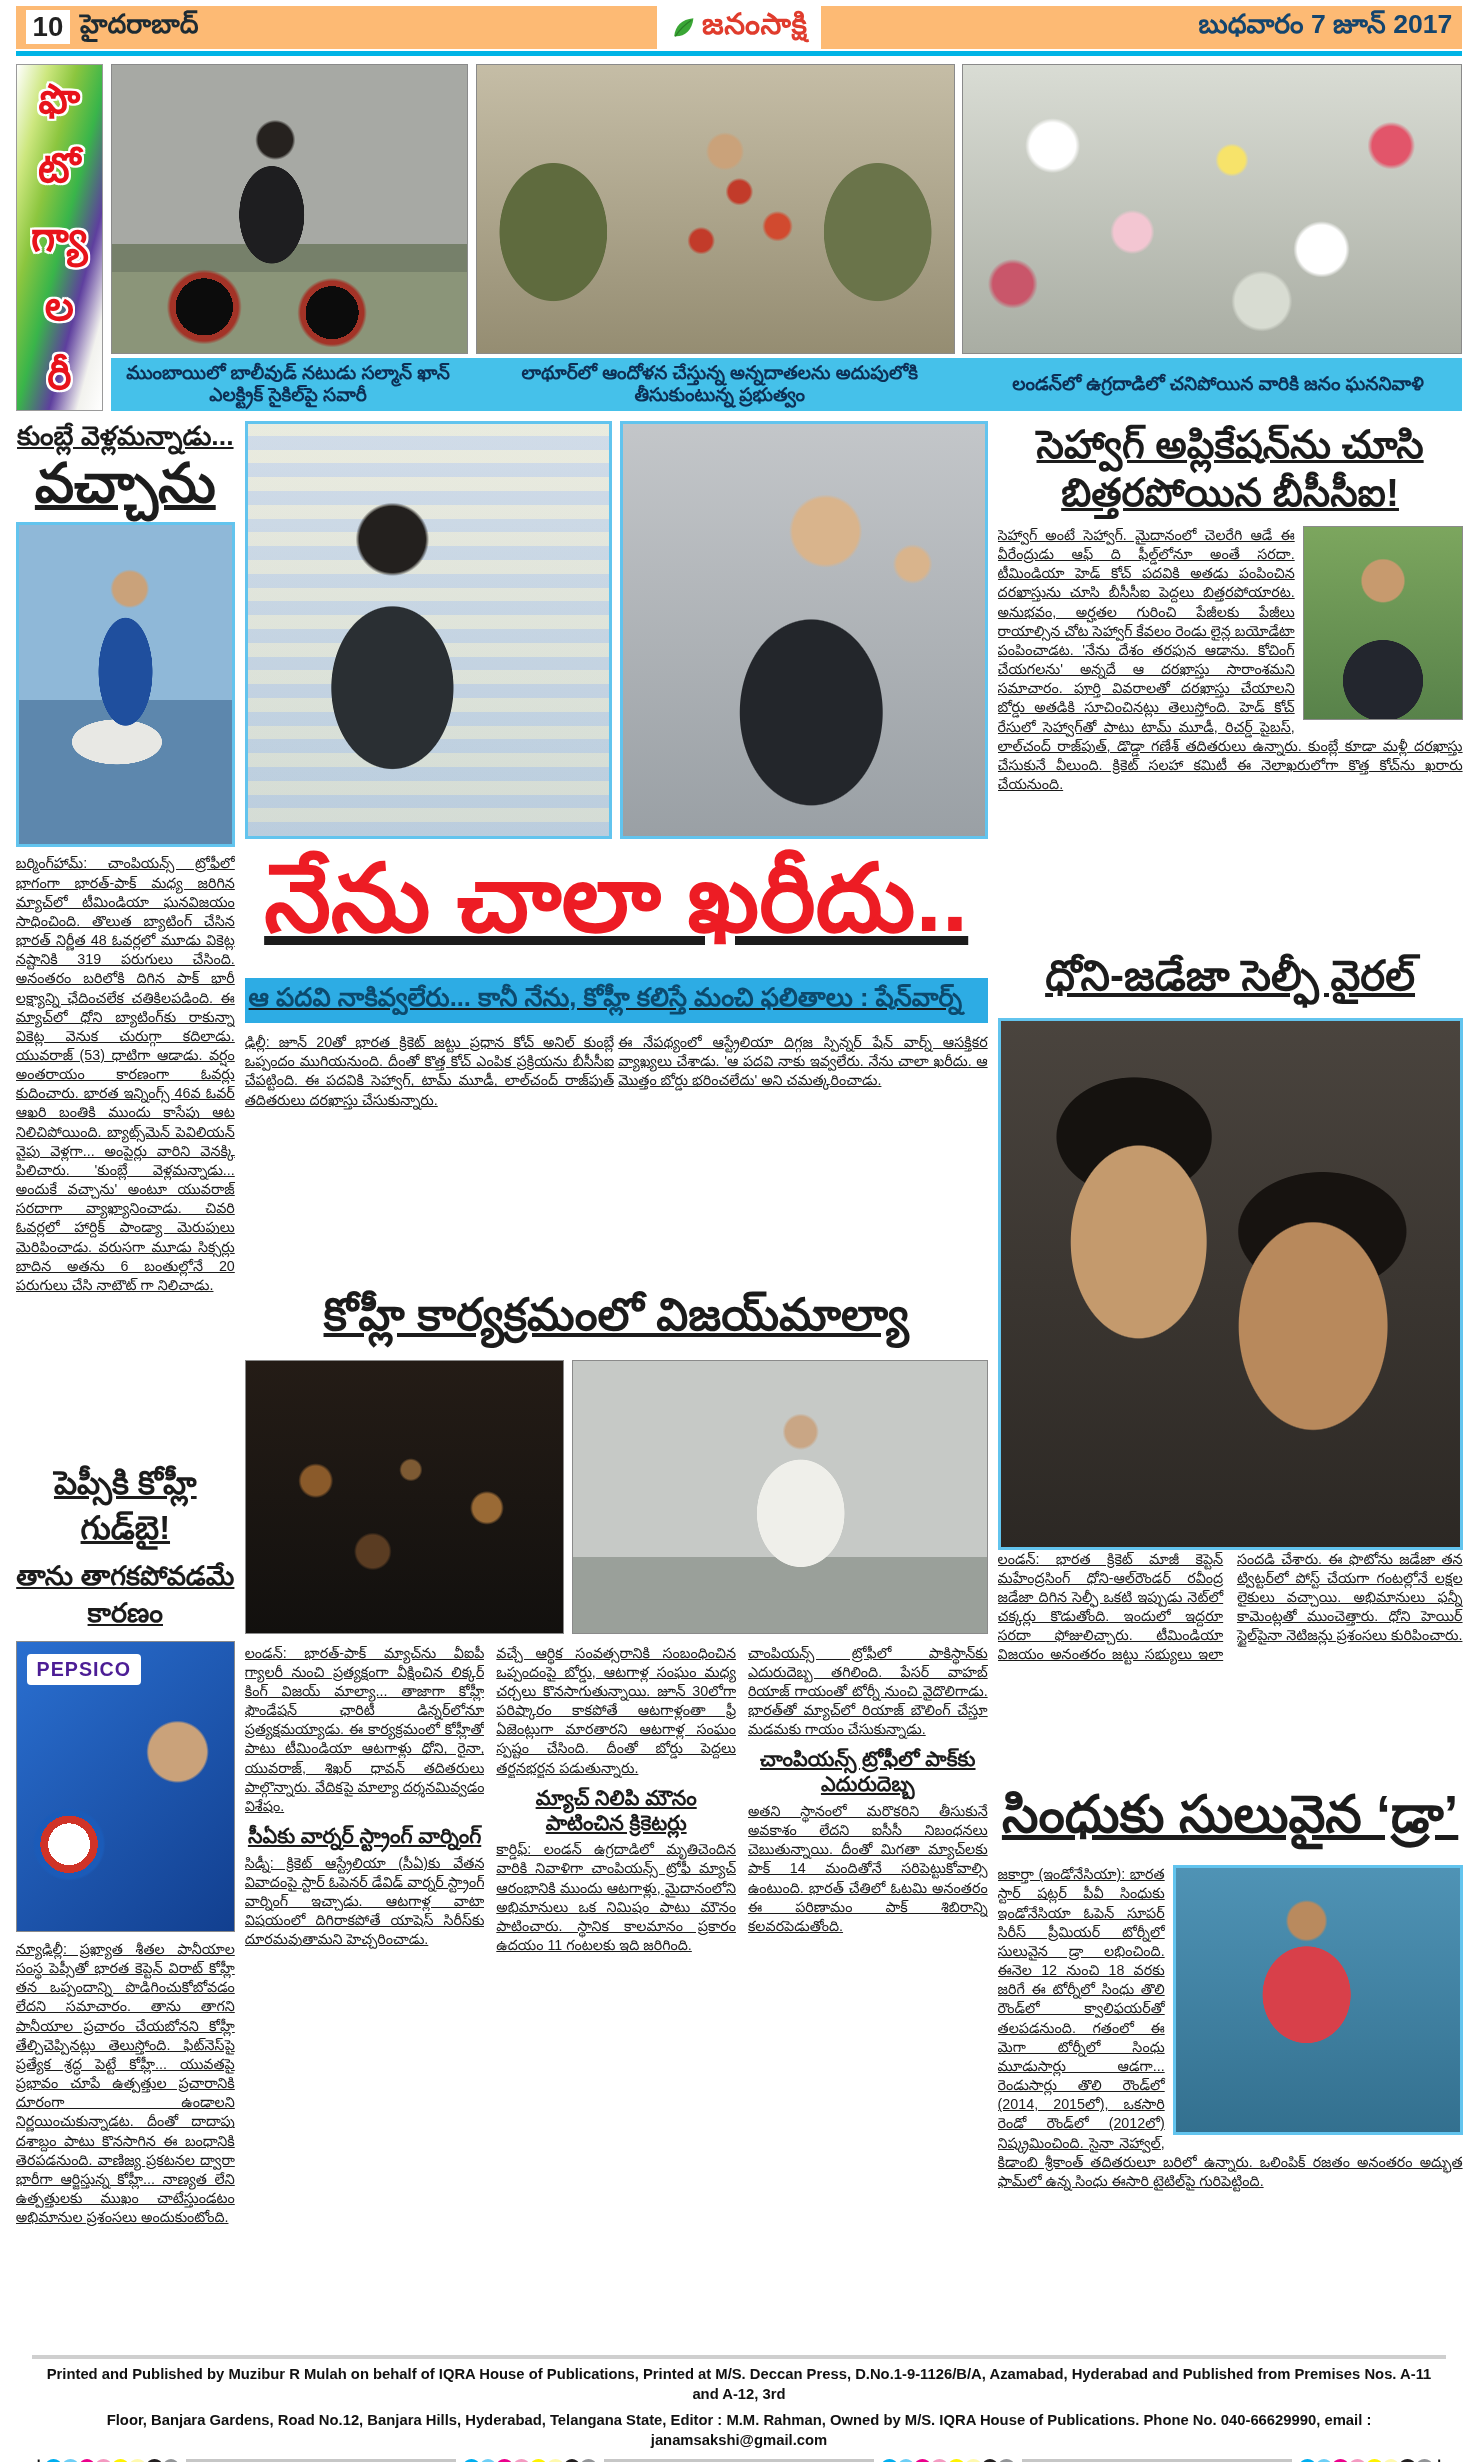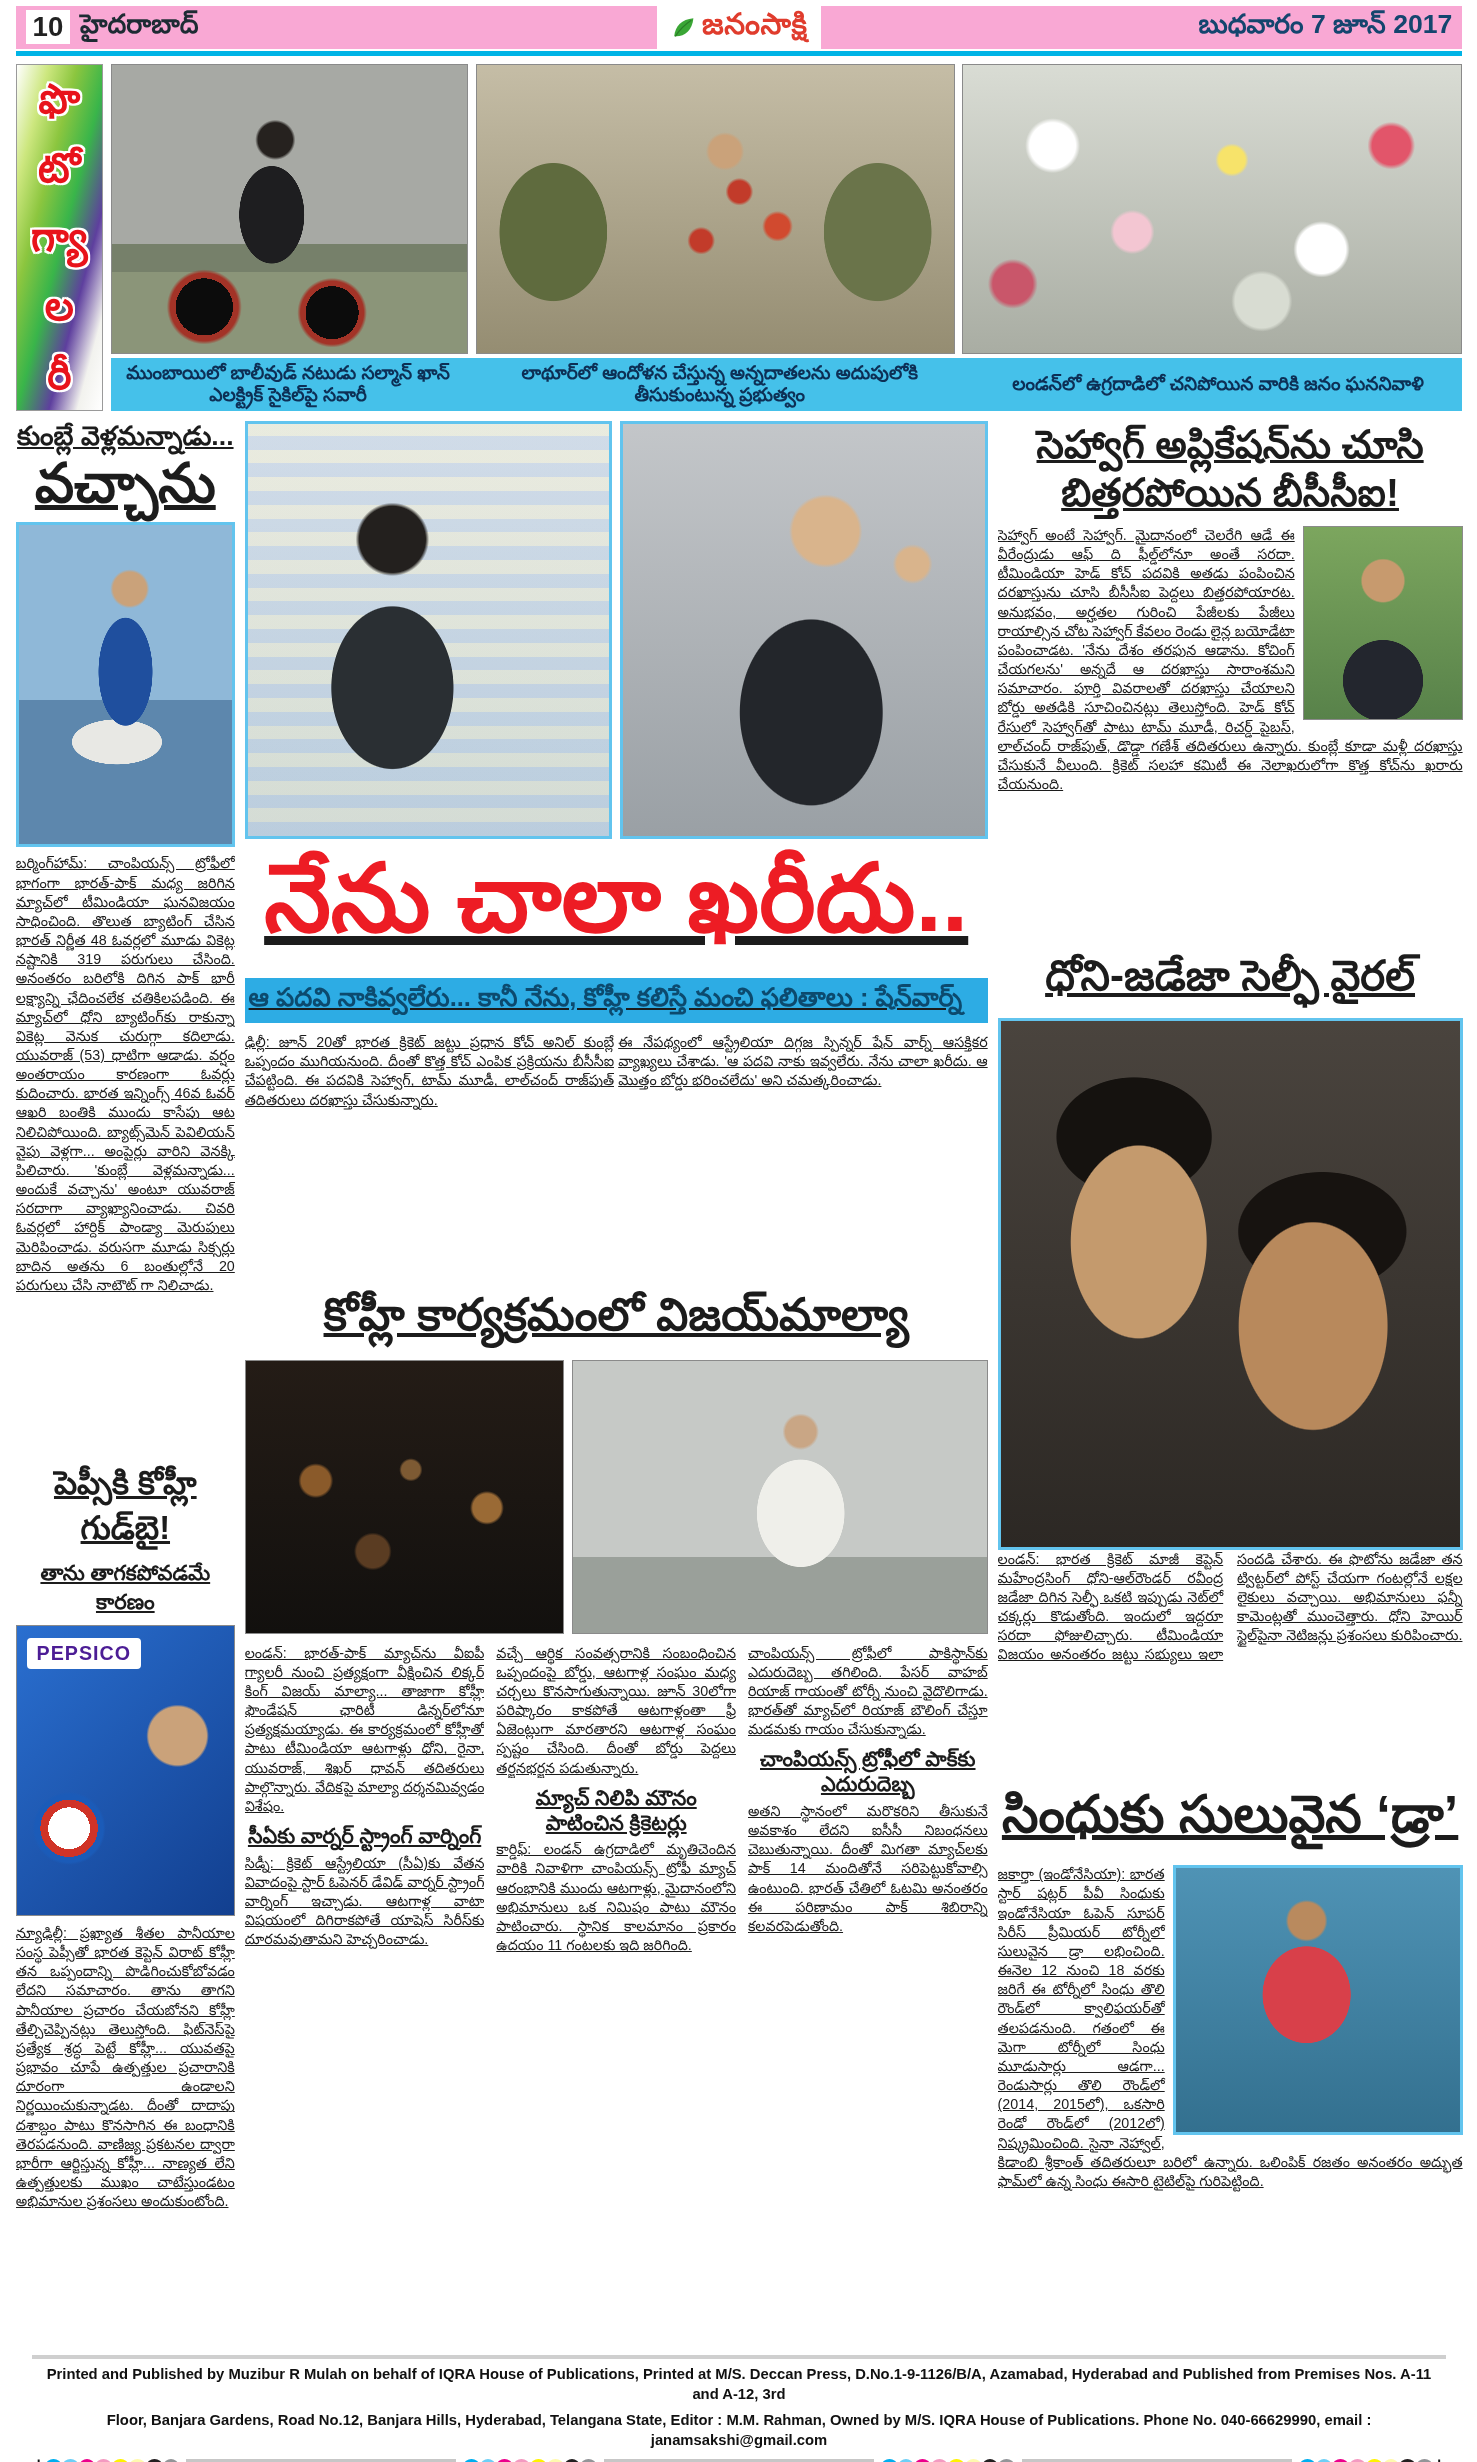--- a/index.html
+++ b/index.html
@@ -2,21 +2,21 @@
 <html><head>
 <meta charset="utf-8">
 <style>
   html,body{margin:0;padding:0;background:#ffffff;}
   .page{position:relative;width:1478px;height:2463px;margin:0 auto;background:#fff;overflow:hidden;
         font-family:"Liberation Sans","DejaVu Sans",sans-serif;color:#1c1c1c;}
   .inner{padding:5.9px 15.8px 0 15.8px;}
 
   
   .hdrbar{display:flex;align-items:stretch;height:43px;}
-  .hdr-left,.hdr-right{background:#f9a8d4;flex:1;display:flex;align-items:center;padding:0 9.9px;}
+  .hdr-left,.hdr-right{background:#fdba74;flex:1;display:flex;align-items:center;padding:0 9.9px;}
   .hdr-right{justify-content:flex-end;}
   .pagenum{background:#fff;color:#222;font-weight:bold;font-size:27.6px;padding:1px 6.9px;margin-right:9.9px;}
   .city{font-weight:bold;font-size:26.6px;color:#1d2b33;}
   .hdr-mid{background:#fff;display:flex;align-items:center;gap:5.9px;padding:0 13.8px;}
   .masthead{color:#e03c2d;font-weight:bold;font-size:29.6px;letter-spacing:0.5px;}
   .leaf{width:25.6px;height:25.6px;display:inline-block;}
   .date{font-weight:bold;font-size:26.6px;color:#14456e;}
   .cyanrule{height:4.9px;background:#00b4e6;margin-top:2px;}
 
   
@@ -107,21 +107,21 @@
   
   .main{display:grid;grid-template-columns:219px 743px 465px;gap:9.9px;margin-top:9.9px;height:1921px;}
   .col{display:flex;flex-direction:column;min-width:0;text-decoration:underline;}
   .bodytxt{font-size:14.3px;line-height:1.34;text-align:justify;overflow:hidden;color:#1b1b1b;}
 
   
   .kum-top{font-size:26.6px;font-weight:bold;text-align:center;line-height:1.15;}
   .kum-main{font-size:55px;font-weight:bold;text-align:center;line-height:1.1;margin:2px 0 7.9px 0;}
   .lbody1{height:601px;margin-top:7.9px;}
   .pepsi-head{font-size:32.5px;font-weight:bold;text-align:center;margin-top:9.9px;}
-  .pepsi-sub{font-size:21px;font-weight:bold;text-align:center;margin:5.9px 0;}
+  .pepsi-sub{font-size:27px;font-weight:bold;text-align:center;margin:5.9px 0;}
   .lbody2{flex:1;margin-top:7.9px;}
 
   
   .cphotos{display:flex;gap:7.9px;height:418px;}
   .redhead{color:#ed1c24;font-weight:bold;font-size:95px;text-align:center;line-height:1.25;height:136px;overflow:hidden;}
   .strap{background:#2dace4;color:#0c4a6e;font-weight:bold;font-size:25.6px;text-align:left;padding:4.9px 3.9px;margin-top:3.9px;}
   .c3cols{display:flex;gap:4px;height:244px;margin-top:9.9px;}
   .c3cols .bodytxt{flex:1;}
   .mallya-head{font-size:45px;font-weight:bold;text-align:center;margin:11.8px 0 7.9px 0;}
   .cphotos2{display:flex;gap:7.9px;height:274px;}

